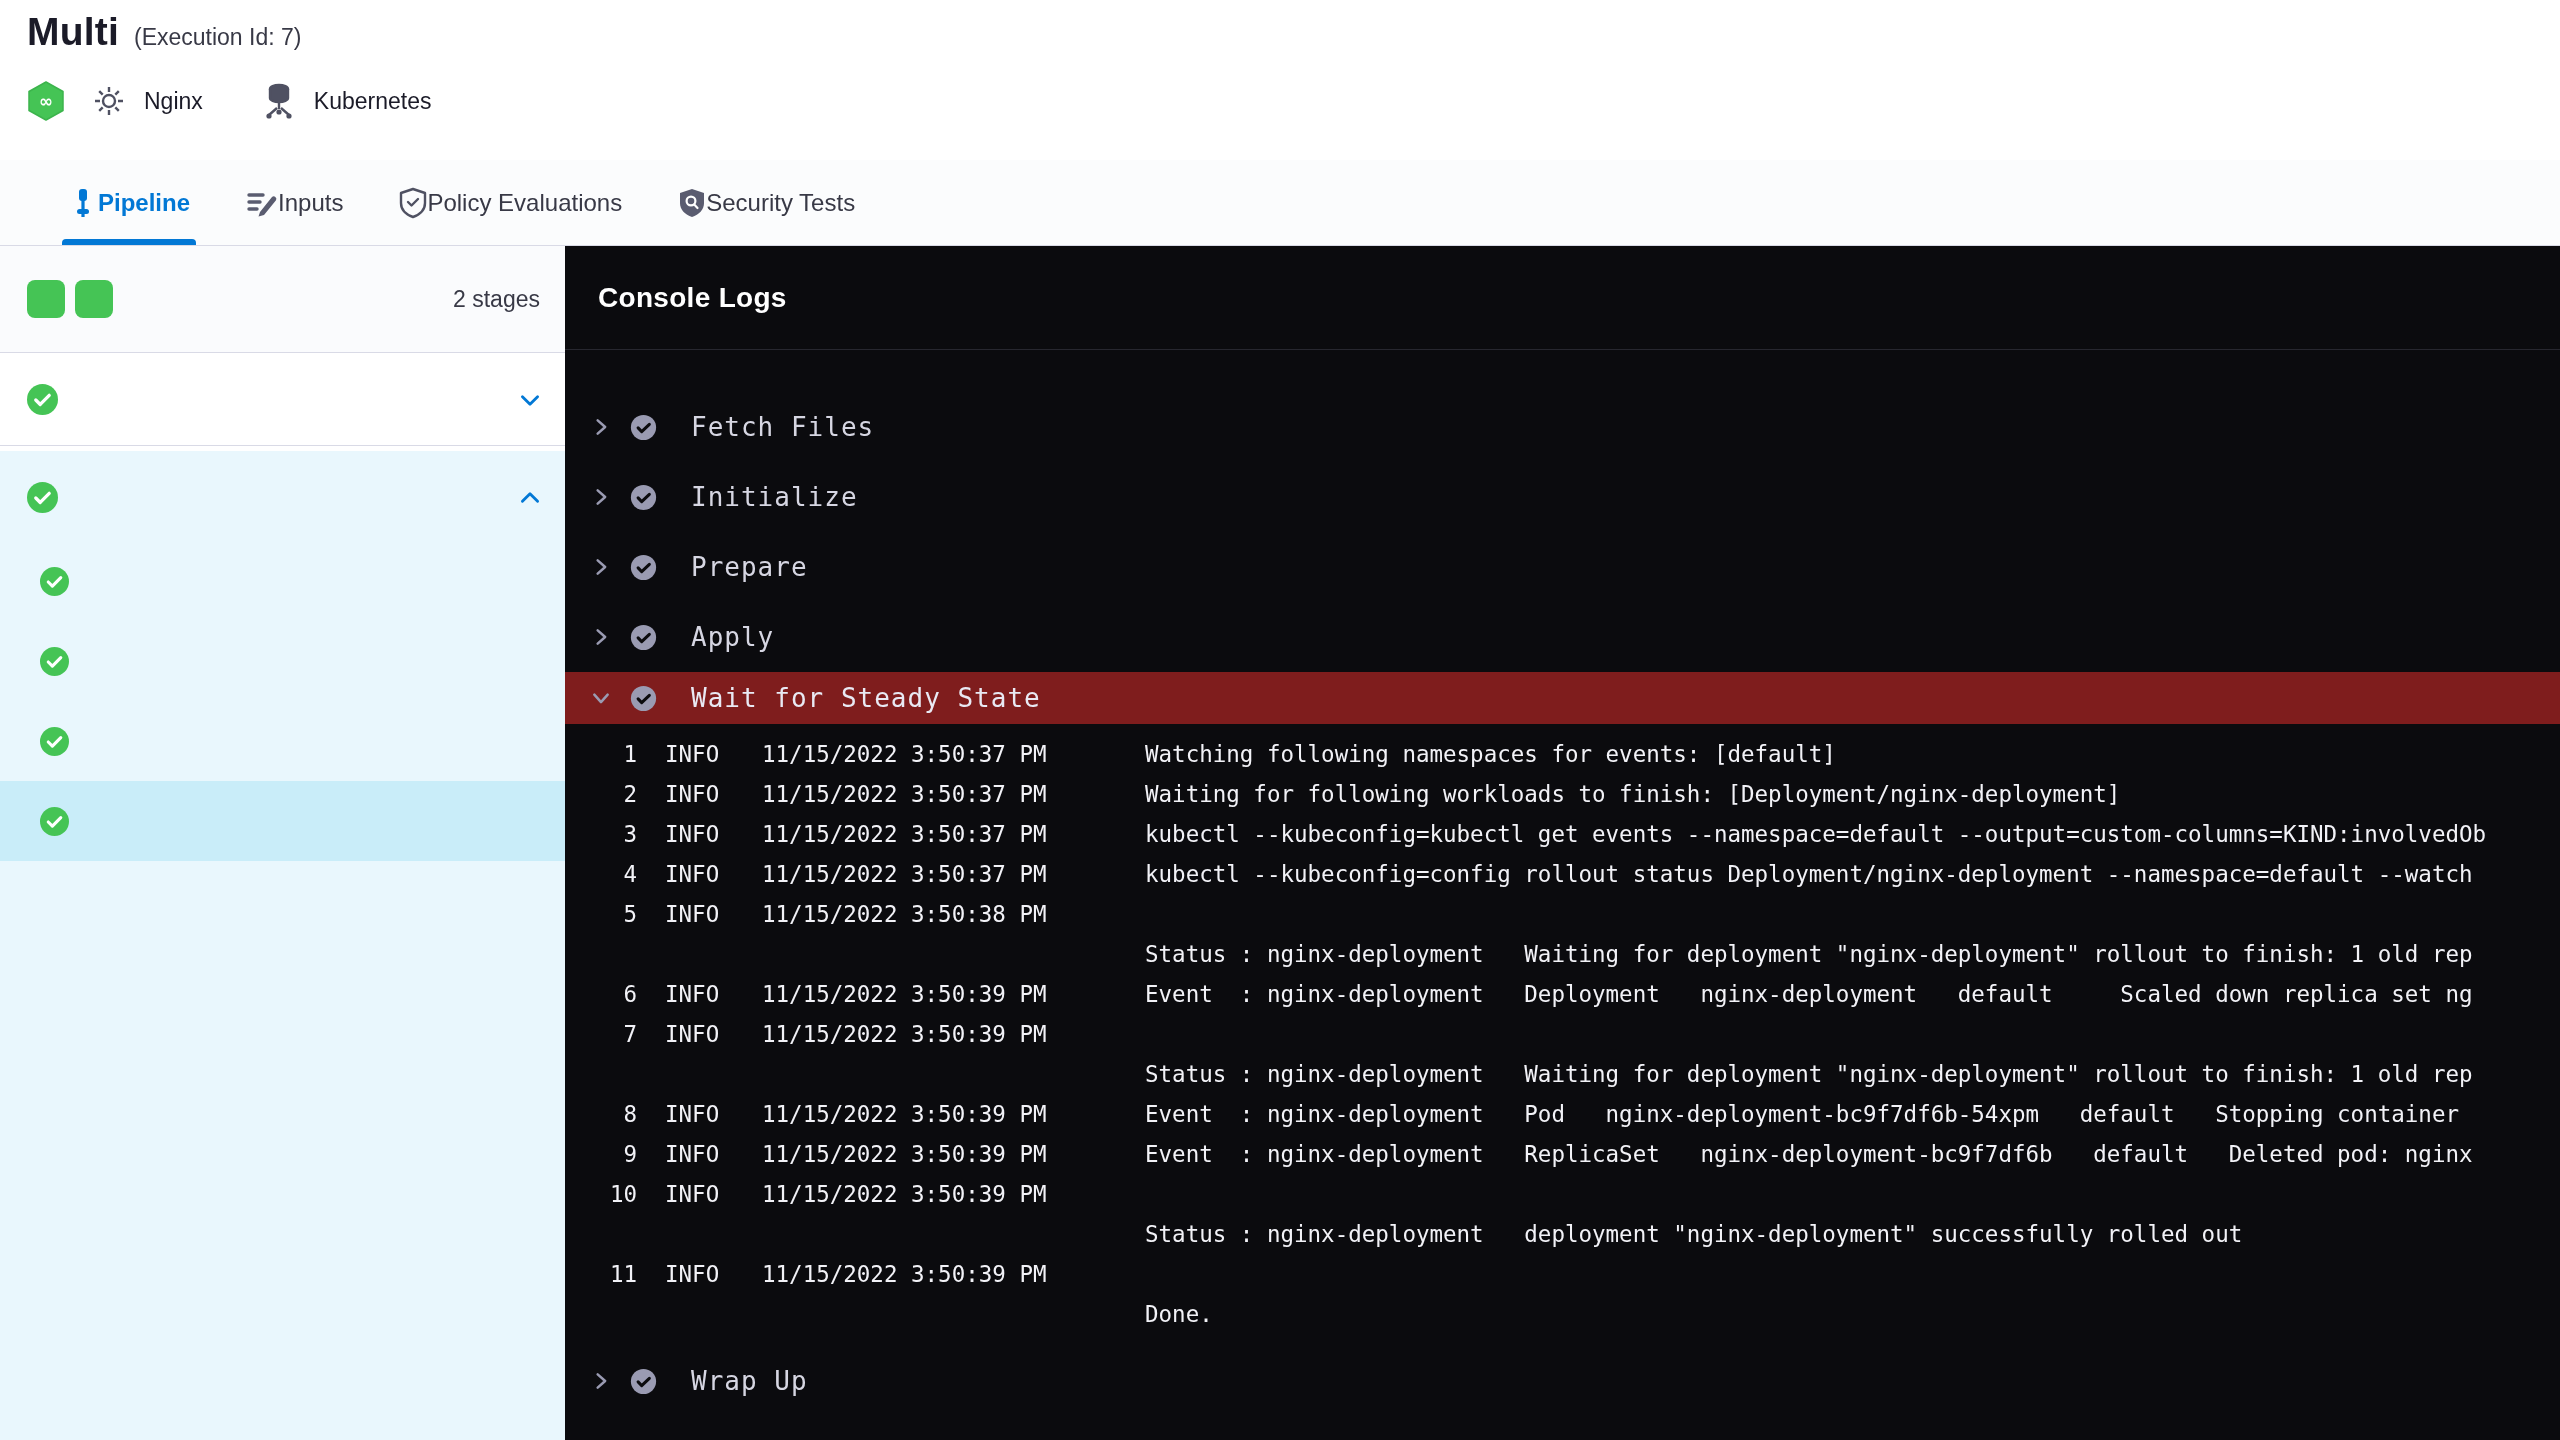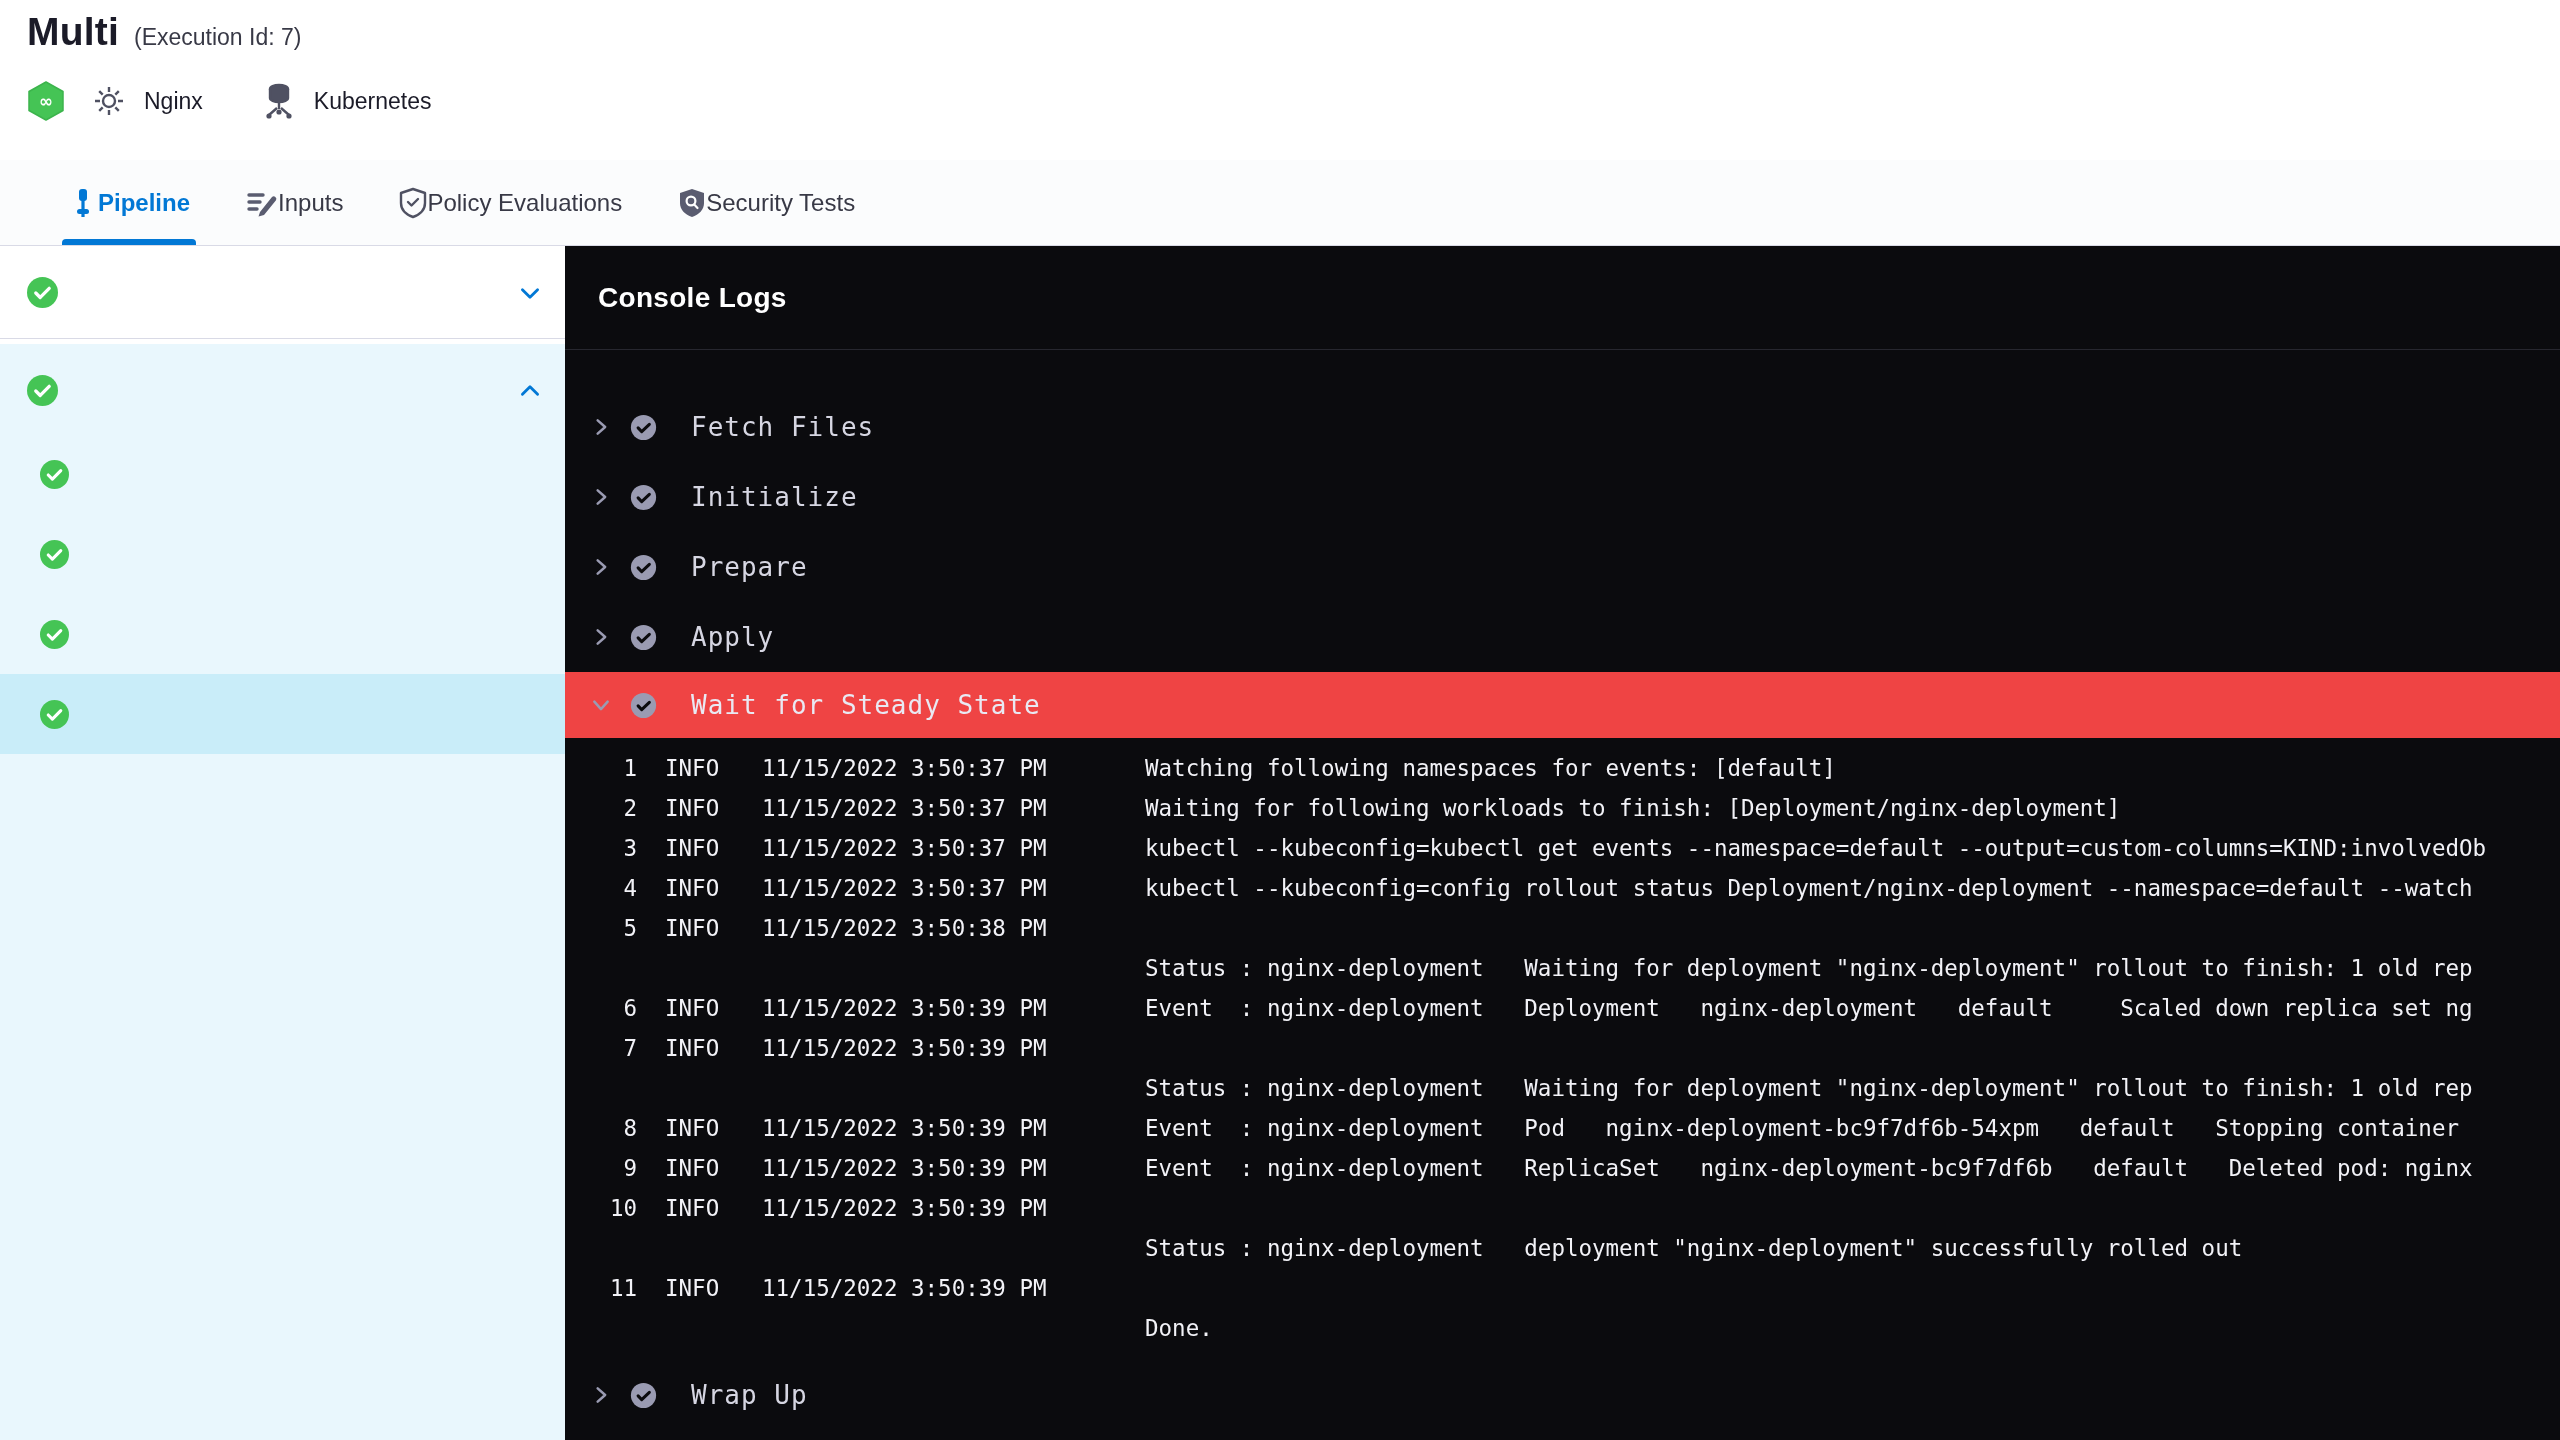--- a/index.html
+++ b/index.html
@@ -72,21 +72,21 @@
     height: 104px; border-bottom: 1px solid #27272f; flex: none;
     display: flex; align-items: center; padding-left: 33px; text-align: center;
   }
   .console-title { font-size: 28px; font-weight: 700; color: #ffffff; letter-spacing: 0.3px; }
   .console-body { padding-top: 42px; overflow: hidden; flex: 1; }
 
   .console-step {
     height: 70px; display: flex; align-items: center; padding-left: 23px; cursor: pointer;
     font-family: "DejaVu Sans Mono", monospace;
   }
-  .console-step.expanded { background: #ef4444; height: 66px; }
+  .console-step.expanded { background: #7f1d1d; height: 52px; }
   .cs-chevron { width: 26px; display: inline-flex; justify-content: center; flex: none; }
   .cs-check { margin-left: 16px; flex: none; display: inline-flex; }
   .cs-label { margin-left: 34px; font-size: 26px; color: #d6d6e2; letter-spacing: 1px; }
   .console-step.expanded .cs-label { color: #e9e9f3; }
 
   .log-block { padding: 10px 0 12px 0; font-family: "DejaVu Sans Mono", monospace; }
   .log-line { height: 40px; display: flex; align-items: center; white-space: pre; overflow: hidden; }
   .log-num   { width: 72px;  flex: none; text-align: right; font-size: 22.5px; color: #f2f2f7; }
   .log-level { width: 97px;  flex: none; margin-left: 28px; font-size: 22.5px; color: #f2f2f7; }
   .log-time  { width: 383px; flex: none; font-size: 22.5px; color: #f2f2f7; }
@@ -170,20 +170,27 @@
           <circle cx="13" cy="14" r="4.4" fill="none" stroke="#ffffff" stroke-width="2.2"></circle>
           <line x1="16.2" y1="17.5" x2="19.5" y2="21" stroke="#ffffff" stroke-width="2.2" stroke-linecap="round"></line>
         </svg>
       </span>
       <span>Security Tests</span>
     </div>
   </div>
 
 <div class="main">
   <div class="sidebar">
+    <div class="sidebar-summary">
+      <div class="squares" id="stage-squares">
+          <span class="square"></span>
+          <span class="square"></span>
+        </div>
+      <span class="stages-count">2 stages</span>
+    </div>
     <div id="stage-list" style="display:flex;flex-direction:column;flex:1;">
         <div class="stage-card">
           <div class="stage-head">
             <span class="icn stage-check">
               <svg width="31" height="31" viewBox="0 0 30 30">
                 <circle cx="15" cy="15" r="15" fill="#45c455"></circle>
                 <path d="M8.5 15.5 l4.3 4.3 L21.5 11" stroke="#fff" stroke-width="3.2" fill="none" stroke-linecap="round" stroke-linejoin="round"></path>
               </svg>
             </span>
             <span class="stage-name"></span>

